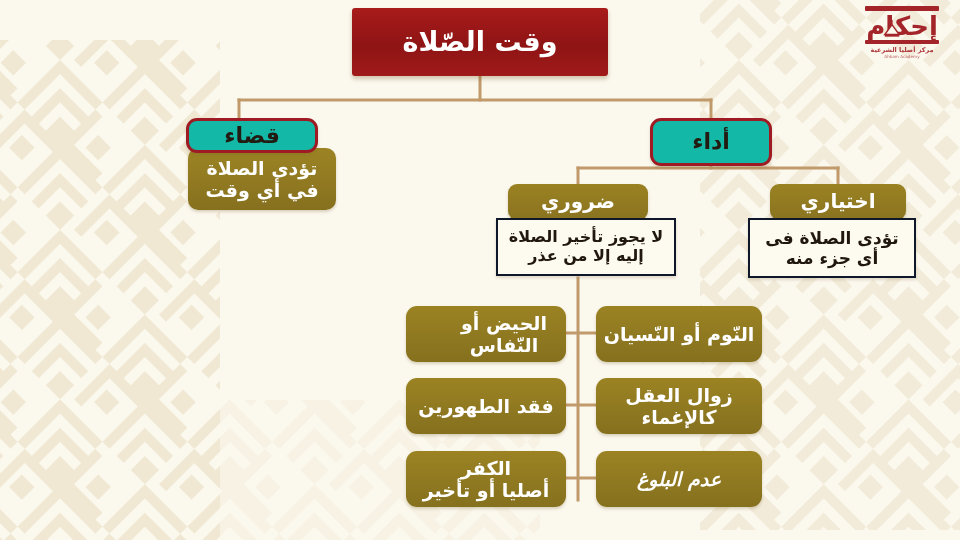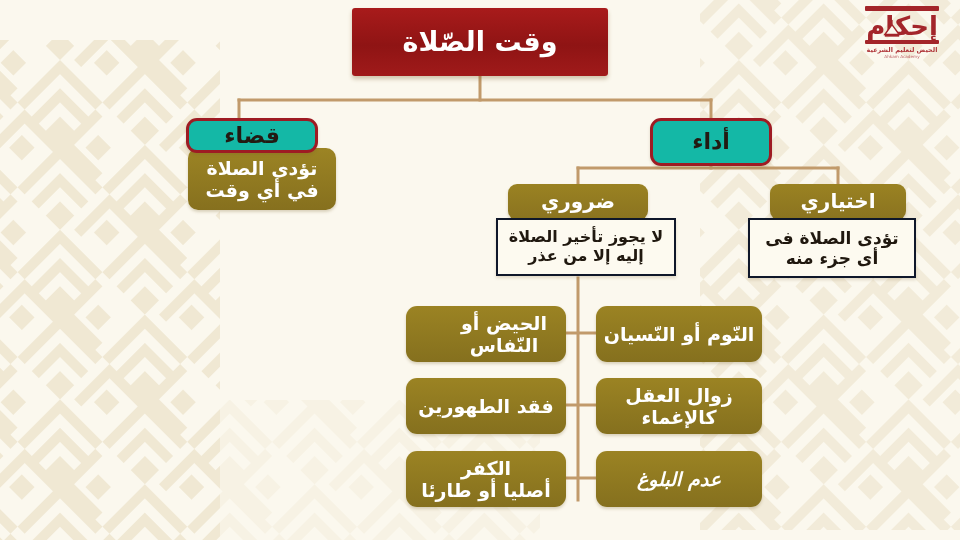--- a/index.html
+++ b/index.html
@@ -213,21 +213,21 @@
       <line x1="500" y1="405" x2="656" y2="405"></line>
       <line x1="500" y1="478" x2="656" y2="478"></line>
     </g>
   </svg>
 </div>
 
 <div id="logo">
   <div class="logo-bar"></div>
   <div class="logo-word">إحكام</div>
   <div class="logo-bar2"></div>
-  <div class="logo-sub">الحيض لتعليم الشرعية</div>
+  <div class="logo-sub">مركز أصليا الشرعية</div>
   <div class="logo-sub2">Ahkam Academy</div>
   <svg class="logo-lamp" viewBox="0 0 20 22">
     <line x1="10" y1="0" x2="10" y2="5" stroke="#a3252a" stroke-width="1.4"></line>
     <path d="M10 5 L2 16 H18 Z" fill="#fbf8ee" stroke="#a3252a" stroke-width="1.6"></path>
     <rect x="2" y="16" width="16" height="2.4" fill="#a3252a"></rect>
   </svg>
 </div>
 
 <div class="node node-title" style="left:352px; top:8px; width:256px; height:68px;">وقت الصّلاة</div>
 
@@ -248,13 +248,13 @@
 <div class="node leaf" style="left:596px; top:306px; width:166px; height:56px;">النّوم أو النّسيان</div>
 <div class="node leaf" style="left:406px; top:306px; width:160px; height:56px;padding-left:36px;">الحيض أو
 النّفاس</div>
 
 <div class="node leaf" style="left:596px; top:378px; width:166px; height:56px;">زوال العقل
 كالإغماء</div>
 <div class="node leaf" style="left:406px; top:378px; width:160px; height:56px;">فقد الطهورين</div>
 
 <div class="node leaf" style="left:596px; top:451px; width:166px; height:56px;font-style:italic;">عدم البلوغ</div>
 <div class="node leaf" style="left:406px; top:451px; width:160px; height:56px;">الكفر
-أصليا أو طارئا</div>
+أصليا أو تأخير</div>
 
 </body></html>

